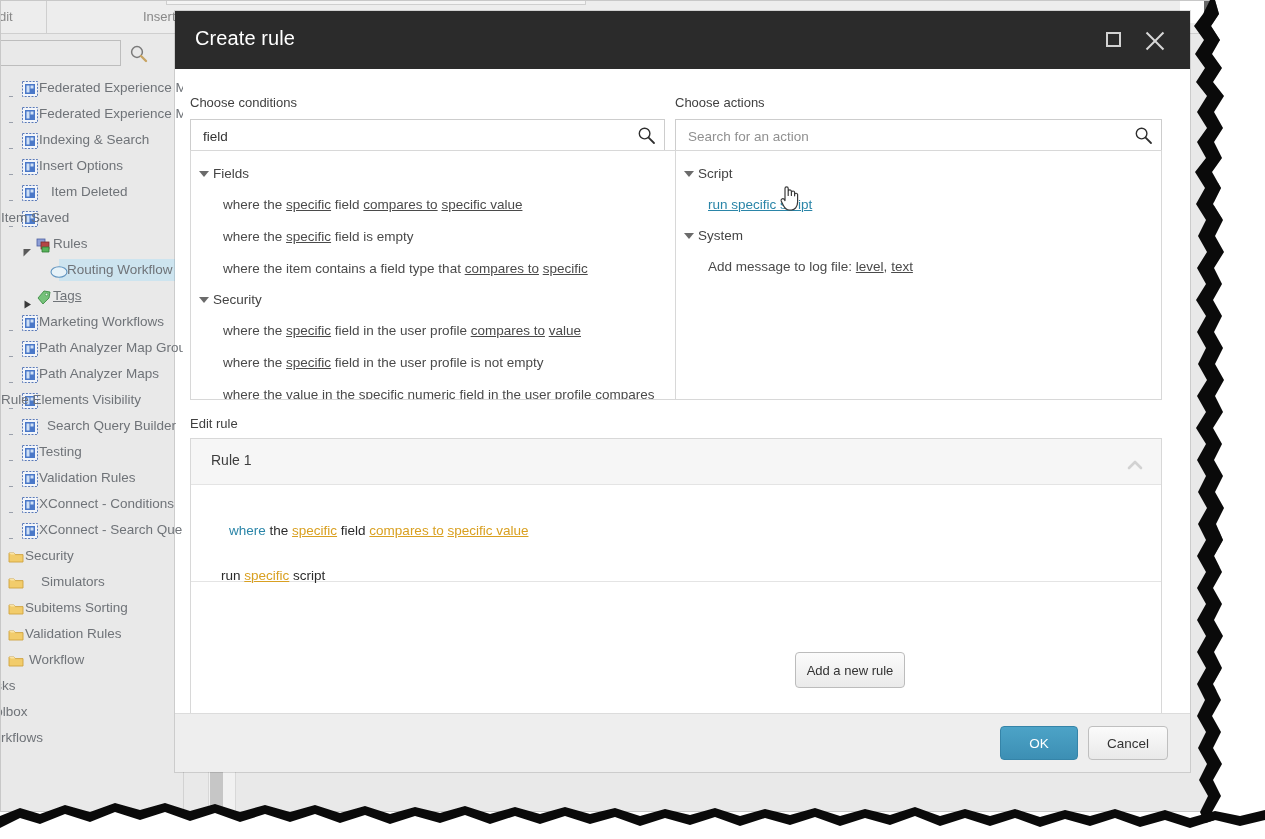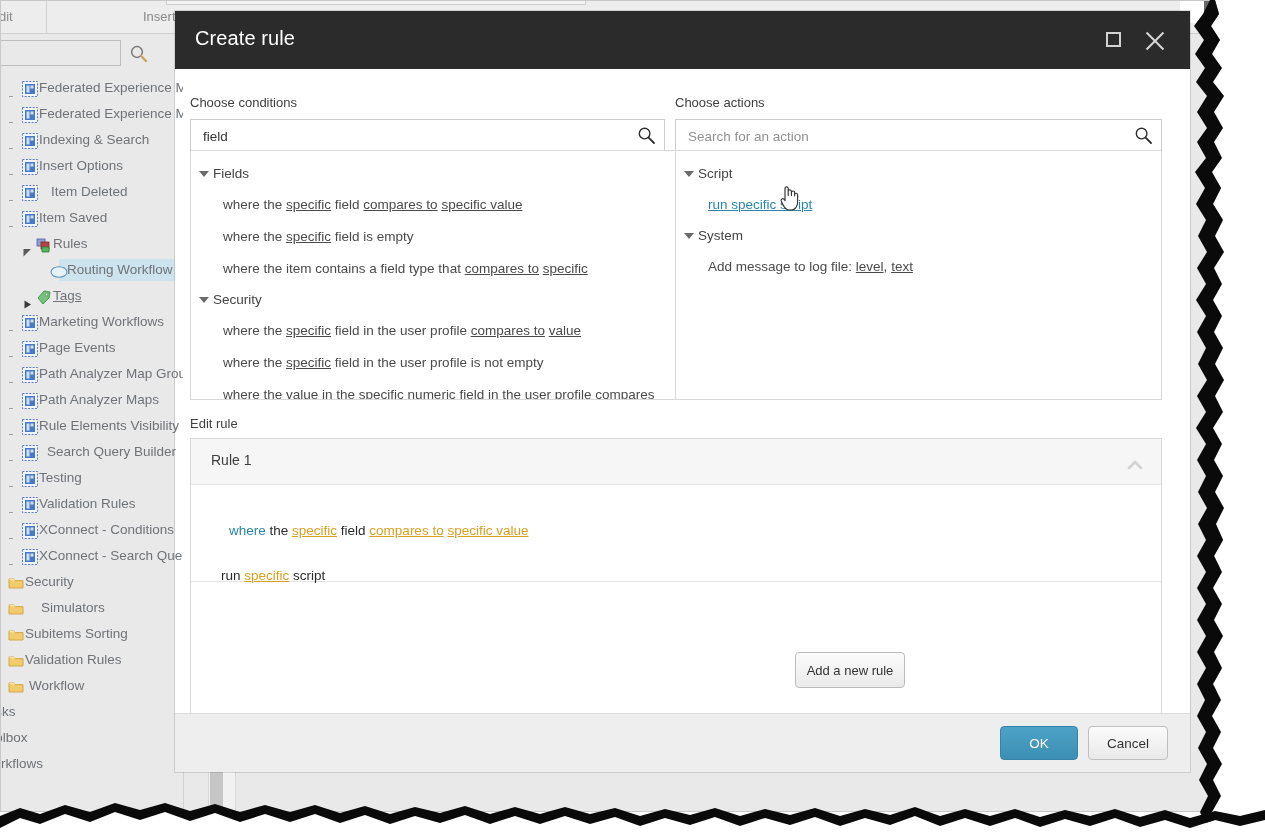--- a/index.html
+++ b/index.html
@@ -497,21 +497,21 @@
               <rect x="4.5" y="4.5" width="3" height="7" fill="#cfe0f6"></rect>
               <rect x="8.5" y="4.5" width="3" height="3" fill="#cfe0f6"></rect>
             </svg></span><span class="tree-label" style="margin-left: 38px; position: relative;">Item Deleted</span></div>
         <div class="tree-row indent2" style="padding-left: 0px;"><span class="tree-toggle" style="left: 8px;"><svg width="9" height="9" viewBox="0 0 9 9">
               <line x1="0" y1="4.5" x2="4" y2="4.5" stroke="#9aa0ab" stroke-width="1"></line>
             </svg></span><span class="tree-icon" style="left: 21px;"><svg width="16" height="16" viewBox="0 0 16 16">
               <rect x="0.5" y="0.5" width="15" height="15" fill="#f2f5fa" stroke="#5878b8" stroke-width="1" stroke-dasharray="2 1.4"></rect>
               <rect x="3" y="3" width="10" height="10" fill="#4a78c8"></rect>
               <rect x="4.5" y="4.5" width="3" height="7" fill="#cfe0f6"></rect>
               <rect x="8.5" y="4.5" width="3" height="3" fill="#cfe0f6"></rect>
-            </svg></span><span class="tree-label" style="margin-left: 38px; position: relative;">Item Saved</span></div>
+            </svg></span><span class="tree-label" style="position: relative;">Item Saved</span></div>
         <div class="tree-row indent3" style="padding-left: 0px;"><span class="tree-toggle" style="left: 22px;"><svg width="9" height="9" viewBox="0 0 9 9">
               <path d="M0.5,1 L8,1 L0.5,8.5 Z" fill="#5a5a5a"></path>
             </svg></span><span class="tree-icon" style="left: 35px;"><svg width="16" height="16" viewBox="0 0 16 16">
               <rect x="1" y="2" width="8" height="7" fill="#8e9fd6" stroke="#4c5ea0" stroke-width="0.8"></rect>
               <rect x="5" y="5" width="8" height="7" fill="#b44545" stroke="#7c2c2c" stroke-width="0.8"></rect>
               <path d="M6,10 L13,10 L13,15 L6,15 Z" fill="#58b35a" stroke="#2f7a33" stroke-width="0.8"></path>
             </svg></span><span class="tree-label" style="margin-left: 52px; position: relative;">Rules</span></div>
         <div class="tree-row indent3" style="padding-left: 0px;"><div class="sel-band" style="left: 58px;"></div><span class="tree-icon" style="left: 49px;"><svg width="18" height="14" viewBox="0 0 18 14">
               <ellipse cx="9" cy="7" rx="8" ry="5.2" fill="#e7f2f8" stroke="#5f93bf" stroke-width="1.1"></ellipse>
             </svg></span><span class="tree-label" style="margin-left: 66px; position: relative;">Routing Workflow</span></div>
@@ -529,45 +529,37 @@
               <rect x="4.5" y="4.5" width="3" height="7" fill="#cfe0f6"></rect>
               <rect x="8.5" y="4.5" width="3" height="3" fill="#cfe0f6"></rect>
             </svg></span><span class="tree-label" style="margin-left: 38px; position: relative;">Marketing Workflows</span></div>
         <div class="tree-row indent2" style="padding-left: 0px;"><span class="tree-toggle" style="left: 8px;"><svg width="9" height="9" viewBox="0 0 9 9">
               <line x1="0" y1="4.5" x2="4" y2="4.5" stroke="#9aa0ab" stroke-width="1"></line>
             </svg></span><span class="tree-icon" style="left: 21px;"><svg width="16" height="16" viewBox="0 0 16 16">
               <rect x="0.5" y="0.5" width="15" height="15" fill="#f2f5fa" stroke="#5878b8" stroke-width="1" stroke-dasharray="2 1.4"></rect>
               <rect x="3" y="3" width="10" height="10" fill="#4a78c8"></rect>
               <rect x="4.5" y="4.5" width="3" height="7" fill="#cfe0f6"></rect>
               <rect x="8.5" y="4.5" width="3" height="3" fill="#cfe0f6"></rect>
-            </svg></span><span class="tree-label" style="margin-left: 38px; position: relative;">Page Events</span></div>
-        <div class="tree-row indent2" style="padding-left: 0px;"><span class="tree-toggle" style="left: 8px;"><svg width="9" height="9" viewBox="0 0 9 9">
-              <line x1="0" y1="4.5" x2="4" y2="4.5" stroke="#9aa0ab" stroke-width="1"></line>
-            </svg></span><span class="tree-icon" style="left: 21px;"><svg width="16" height="16" viewBox="0 0 16 16">
-              <rect x="0.5" y="0.5" width="15" height="15" fill="#f2f5fa" stroke="#5878b8" stroke-width="1" stroke-dasharray="2 1.4"></rect>
-              <rect x="3" y="3" width="10" height="10" fill="#4a78c8"></rect>
-              <rect x="4.5" y="4.5" width="3" height="7" fill="#cfe0f6"></rect>
-              <rect x="8.5" y="4.5" width="3" height="3" fill="#cfe0f6"></rect>
             </svg></span><span class="tree-label" style="margin-left: 38px; position: relative;">Path Analyzer Map Group</span></div>
         <div class="tree-row indent2" style="padding-left: 0px;"><span class="tree-toggle" style="left: 8px;"><svg width="9" height="9" viewBox="0 0 9 9">
               <line x1="0" y1="4.5" x2="4" y2="4.5" stroke="#9aa0ab" stroke-width="1"></line>
             </svg></span><span class="tree-icon" style="left: 21px;"><svg width="16" height="16" viewBox="0 0 16 16">
               <rect x="0.5" y="0.5" width="15" height="15" fill="#f2f5fa" stroke="#5878b8" stroke-width="1" stroke-dasharray="2 1.4"></rect>
               <rect x="3" y="3" width="10" height="10" fill="#4a78c8"></rect>
               <rect x="4.5" y="4.5" width="3" height="7" fill="#cfe0f6"></rect>
               <rect x="8.5" y="4.5" width="3" height="3" fill="#cfe0f6"></rect>
             </svg></span><span class="tree-label" style="margin-left: 38px; position: relative;">Path Analyzer Maps</span></div>
         <div class="tree-row indent2" style="padding-left: 0px;"><span class="tree-toggle" style="left: 8px;"><svg width="9" height="9" viewBox="0 0 9 9">
               <line x1="0" y1="4.5" x2="4" y2="4.5" stroke="#9aa0ab" stroke-width="1"></line>
             </svg></span><span class="tree-icon" style="left: 21px;"><svg width="16" height="16" viewBox="0 0 16 16">
               <rect x="0.5" y="0.5" width="15" height="15" fill="#f2f5fa" stroke="#5878b8" stroke-width="1" stroke-dasharray="2 1.4"></rect>
               <rect x="3" y="3" width="10" height="10" fill="#4a78c8"></rect>
               <rect x="4.5" y="4.5" width="3" height="7" fill="#cfe0f6"></rect>
               <rect x="8.5" y="4.5" width="3" height="3" fill="#cfe0f6"></rect>
-            </svg></span><span class="tree-label" style="margin-left: 38px; position: relative;">Rule Elements Visibility</span></div>
+            </svg></span><span class="tree-label" style="position: relative;">Rule Elements Visibility</span></div>
         <div class="tree-row indent2" style="padding-left: 8px;"><span class="tree-toggle" style="left: 8px;"><svg width="9" height="9" viewBox="0 0 9 9">
               <line x1="0" y1="4.5" x2="4" y2="4.5" stroke="#9aa0ab" stroke-width="1"></line>
             </svg></span><span class="tree-icon" style="left: 21px;"><svg width="16" height="16" viewBox="0 0 16 16">
               <rect x="0.5" y="0.5" width="15" height="15" fill="#f2f5fa" stroke="#5878b8" stroke-width="1" stroke-dasharray="2 1.4"></rect>
               <rect x="3" y="3" width="10" height="10" fill="#4a78c8"></rect>
               <rect x="4.5" y="4.5" width="3" height="7" fill="#cfe0f6"></rect>
               <rect x="8.5" y="4.5" width="3" height="3" fill="#cfe0f6"></rect>
             </svg></span><span class="tree-label" style="margin-left: 38px; position: relative;">Search Query Builder</span></div>
         <div class="tree-row indent2" style="padding-left: 0px;"><span class="tree-toggle" style="left: 8px;"><svg width="9" height="9" viewBox="0 0 9 9">
               <line x1="0" y1="4.5" x2="4" y2="4.5" stroke="#9aa0ab" stroke-width="1"></line>

